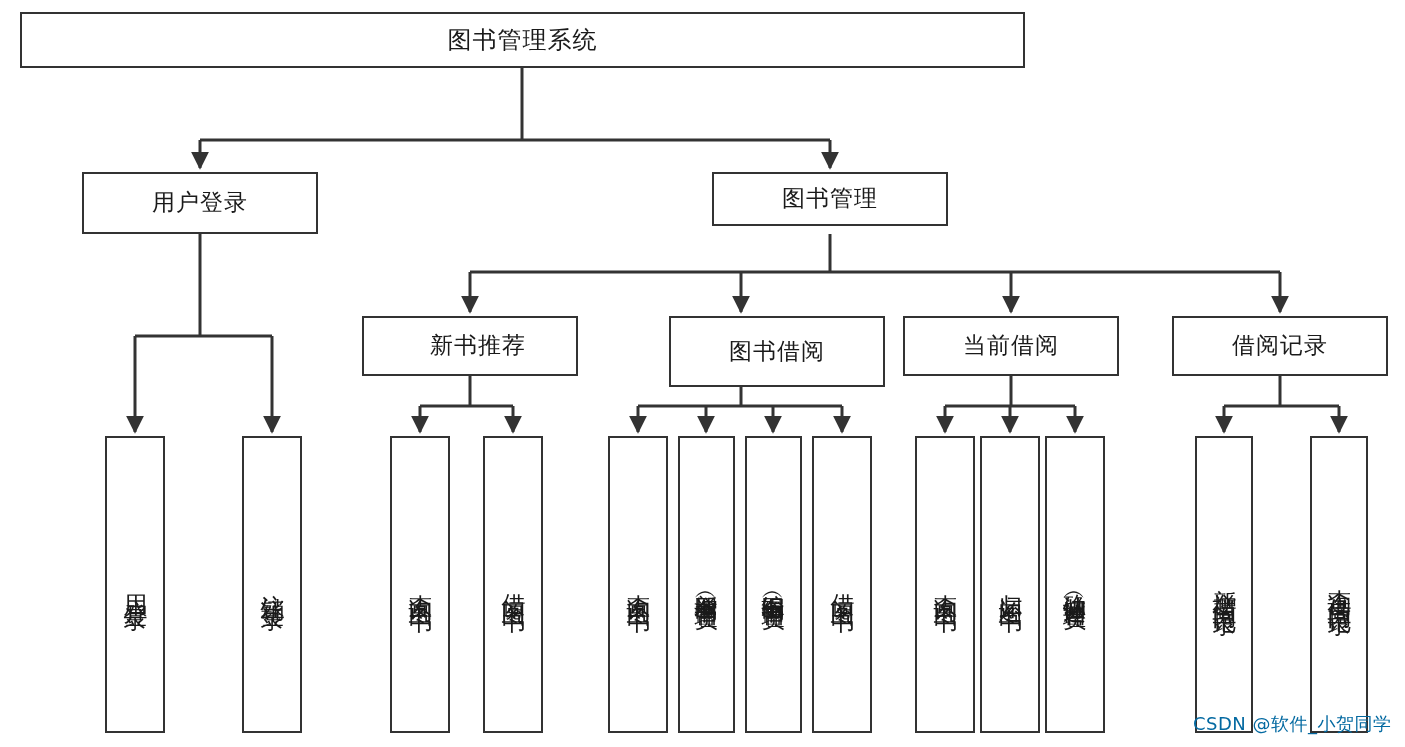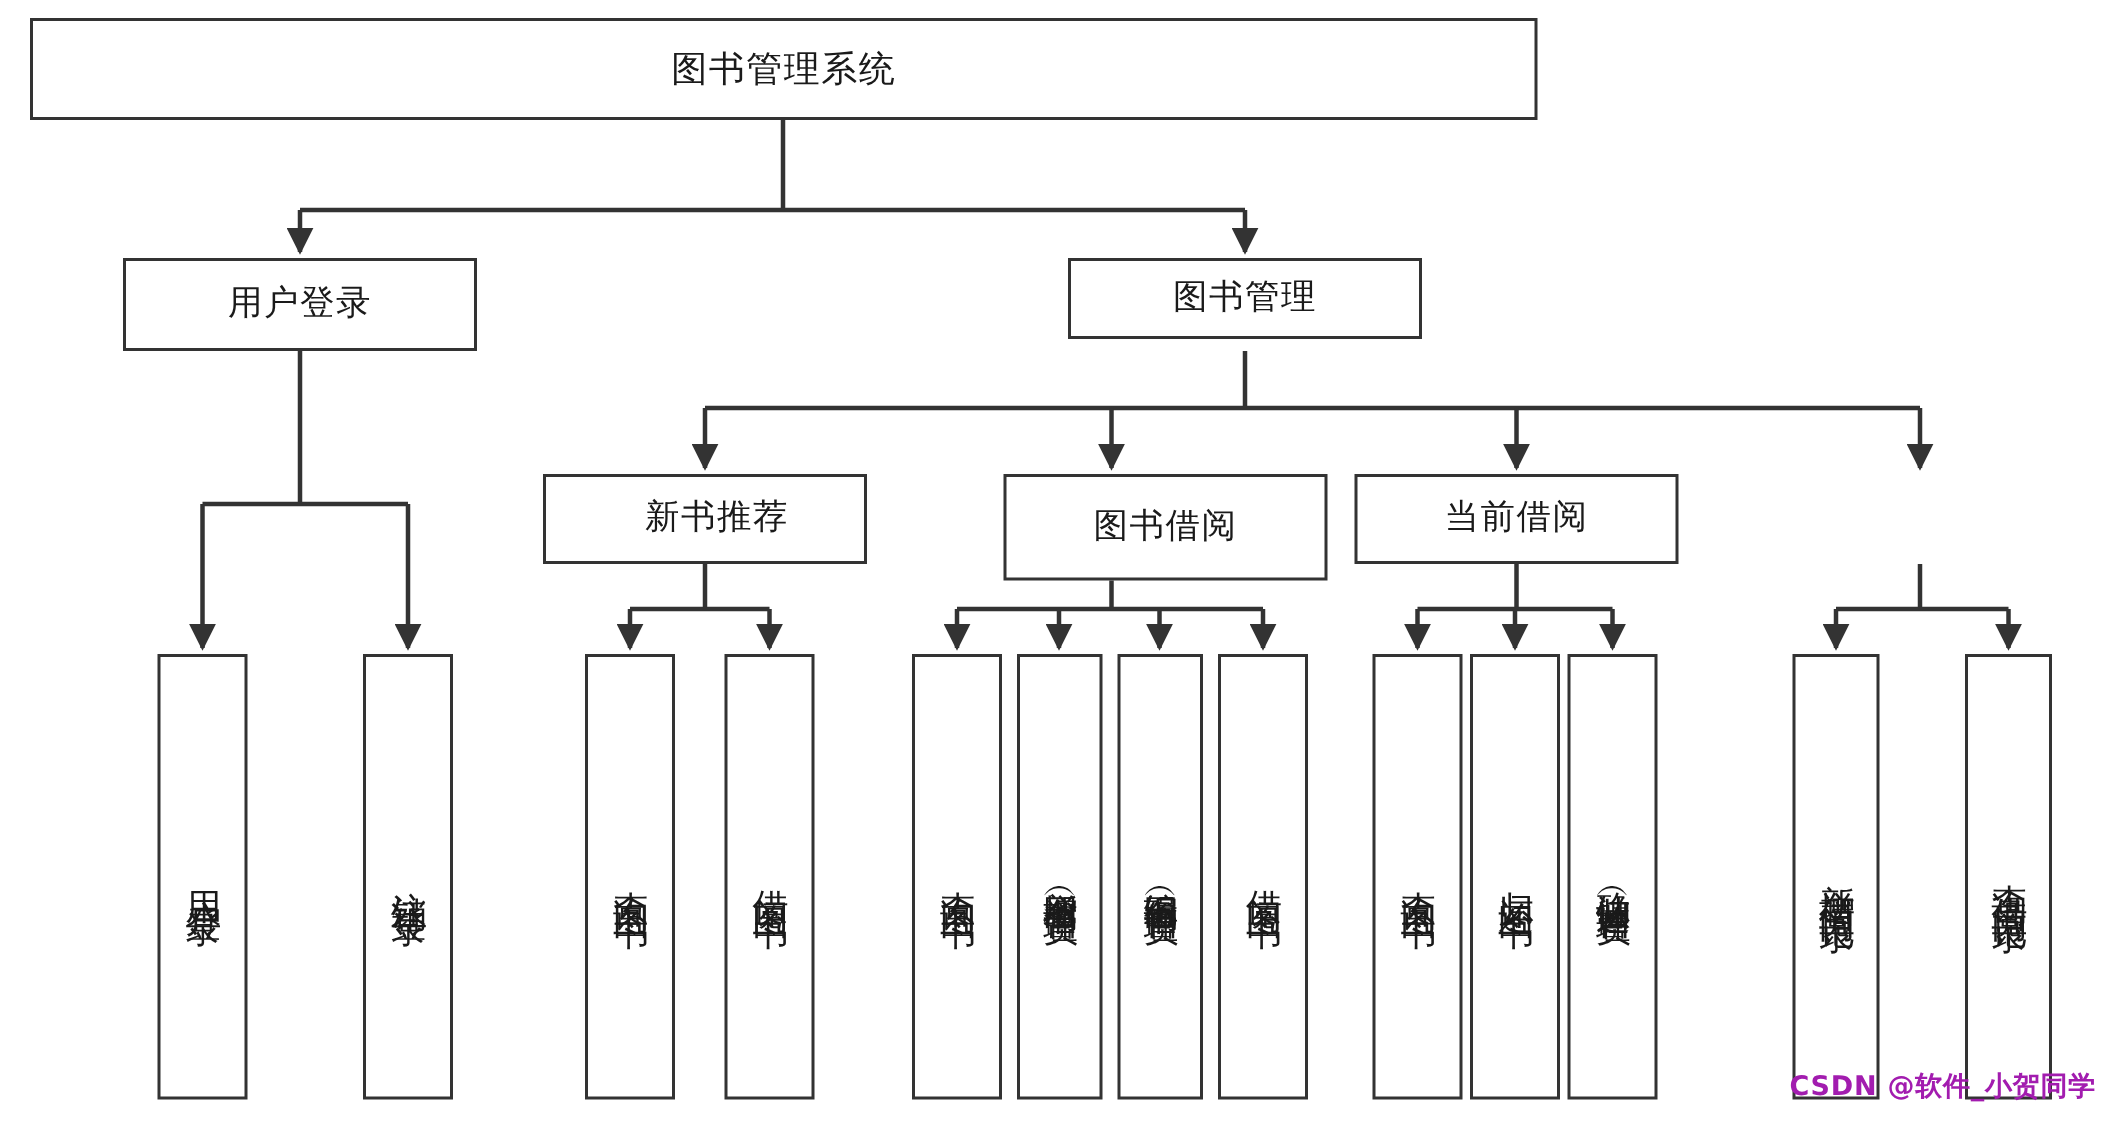--- a/index.html
+++ b/index.html
@@ -54,25 +54,24 @@
   }
   .node.vert.tall {
     font-size: 23px;
     letter-spacing: 2px;
   }
   .watermark {
     position: absolute;
     left: 1193px;
     top: 712px;
     font-size: 18px;
-    color: #a21caf;
+    color: #0369a1;
     letter-spacing: 0.5px;
     white-space: nowrap;
     font-family: "DejaVu Sans", "Liberation Sans", sans-serif;
-    font-weight: bold;
   }
 </style>
 </head>
 <body>
 
 <div id="canvas">
 
   <svg id="edges" viewBox="0 0 1405 747" xmlns="http://www.w3.org/2000/svg">
     <defs>
       <marker id="arrow" viewBox="0 0 10 10" refX="9" refY="5" markerWidth="6" markerHeight="6" orient="auto-start-reverse">
@@ -116,28 +115,29 @@
       <path d="M 1010 406 L 1010 432" marker-end="url(#arrow)"></path>
       <path d="M 1075 406 L 1075 432" marker-end="url(#arrow)"></path>
 
       <path d="M 1280 376 L 1280 406"></path>
       <path d="M 1224 406 L 1339 406"></path>
       <path d="M 1224 406 L 1224 432" marker-end="url(#arrow)"></path>
       <path d="M 1339 406 L 1339 432" marker-end="url(#arrow)"></path>
     </g>
   </svg>
 
-  <div class="node horiz title" style="left:20px; top:12px; width:1005px; height:68px;">图书管理系统</div>
+  <div class="node horiz title" style="left:20px; top:12px; width:1005px; height:56px;">图书管理系统</div>
 
   <div class="node horiz" style="left:82px; top:172px; width:236px; height:62px;">用户登录</div>
   <div class="node horiz" style="left:712px; top:172px; width:236px; height:54px;">图书管理</div>
 
   <div class="node horiz" style="left:362px; top:316px; width:216px; height:60px;padding-left:16px;">新书推荐</div>
   <div class="node horiz" style="left:669px; top:316px; width:216px; height:71px;">图书借阅</div>
   <div class="node horiz" style="left:903px; top:316px; width:216px; height:60px;">当前借阅</div>
+  <div class="node horiz" style="left:1172px; top:316px; width:216px; height:60px;">借阅记录</div>
 
   <div class="node vert" style="left:105px; top:436px; width:60px; height:297px;">用户登录</div>
   <div class="node vert" style="left:242px; top:436px; width:60px; height:297px;">注销登录</div>
 
   <div class="node vert" style="left:390px; top:436px; width:60px; height:297px;">查询图书</div>
   <div class="node vert" style="left:483px; top:436px; width:60px; height:297px;">借阅图书</div>
 
   <div class="node vert" style="left:608px; top:436px; width:60px; height:297px;">查询图书</div>
   <div class="node vert tall" style="left:678px; top:436px; width:57px; height:297px;">新增图书（管理员）</div>
   <div class="node vert tall" style="left:745px; top:436px; width:57px; height:297px;">编辑图书（管理员）</div>

